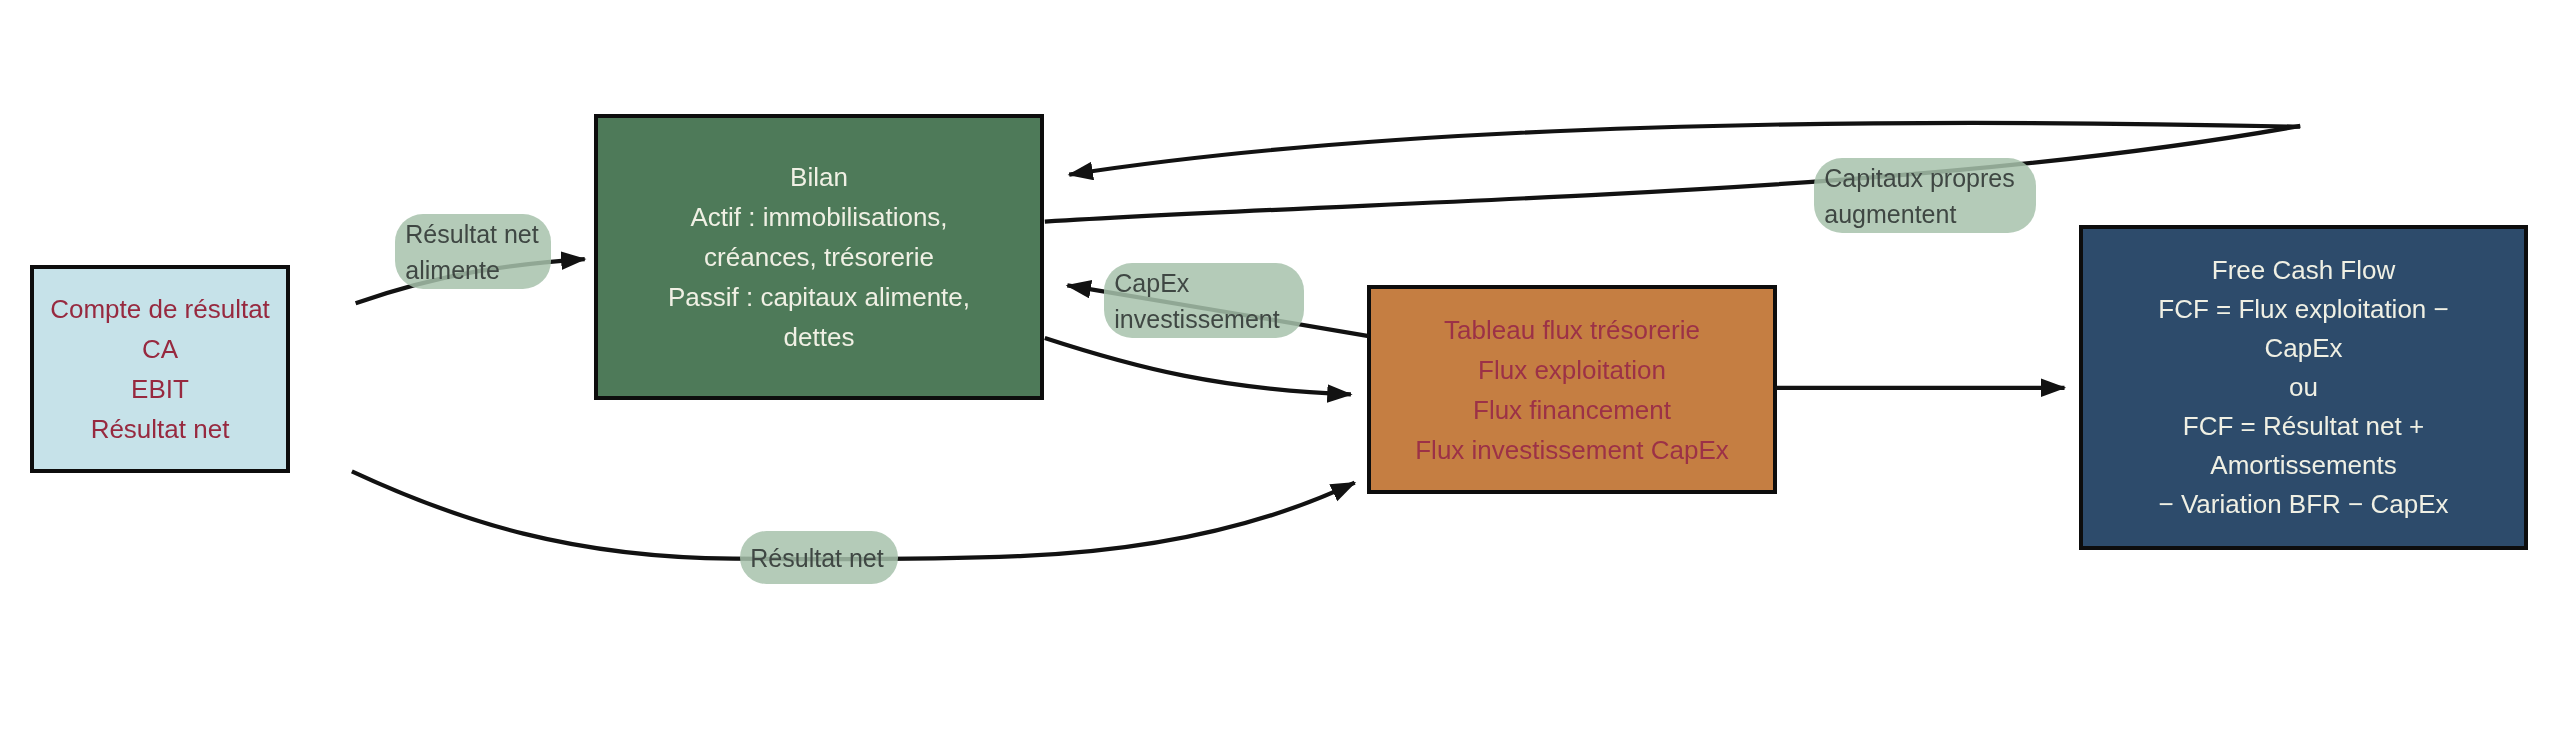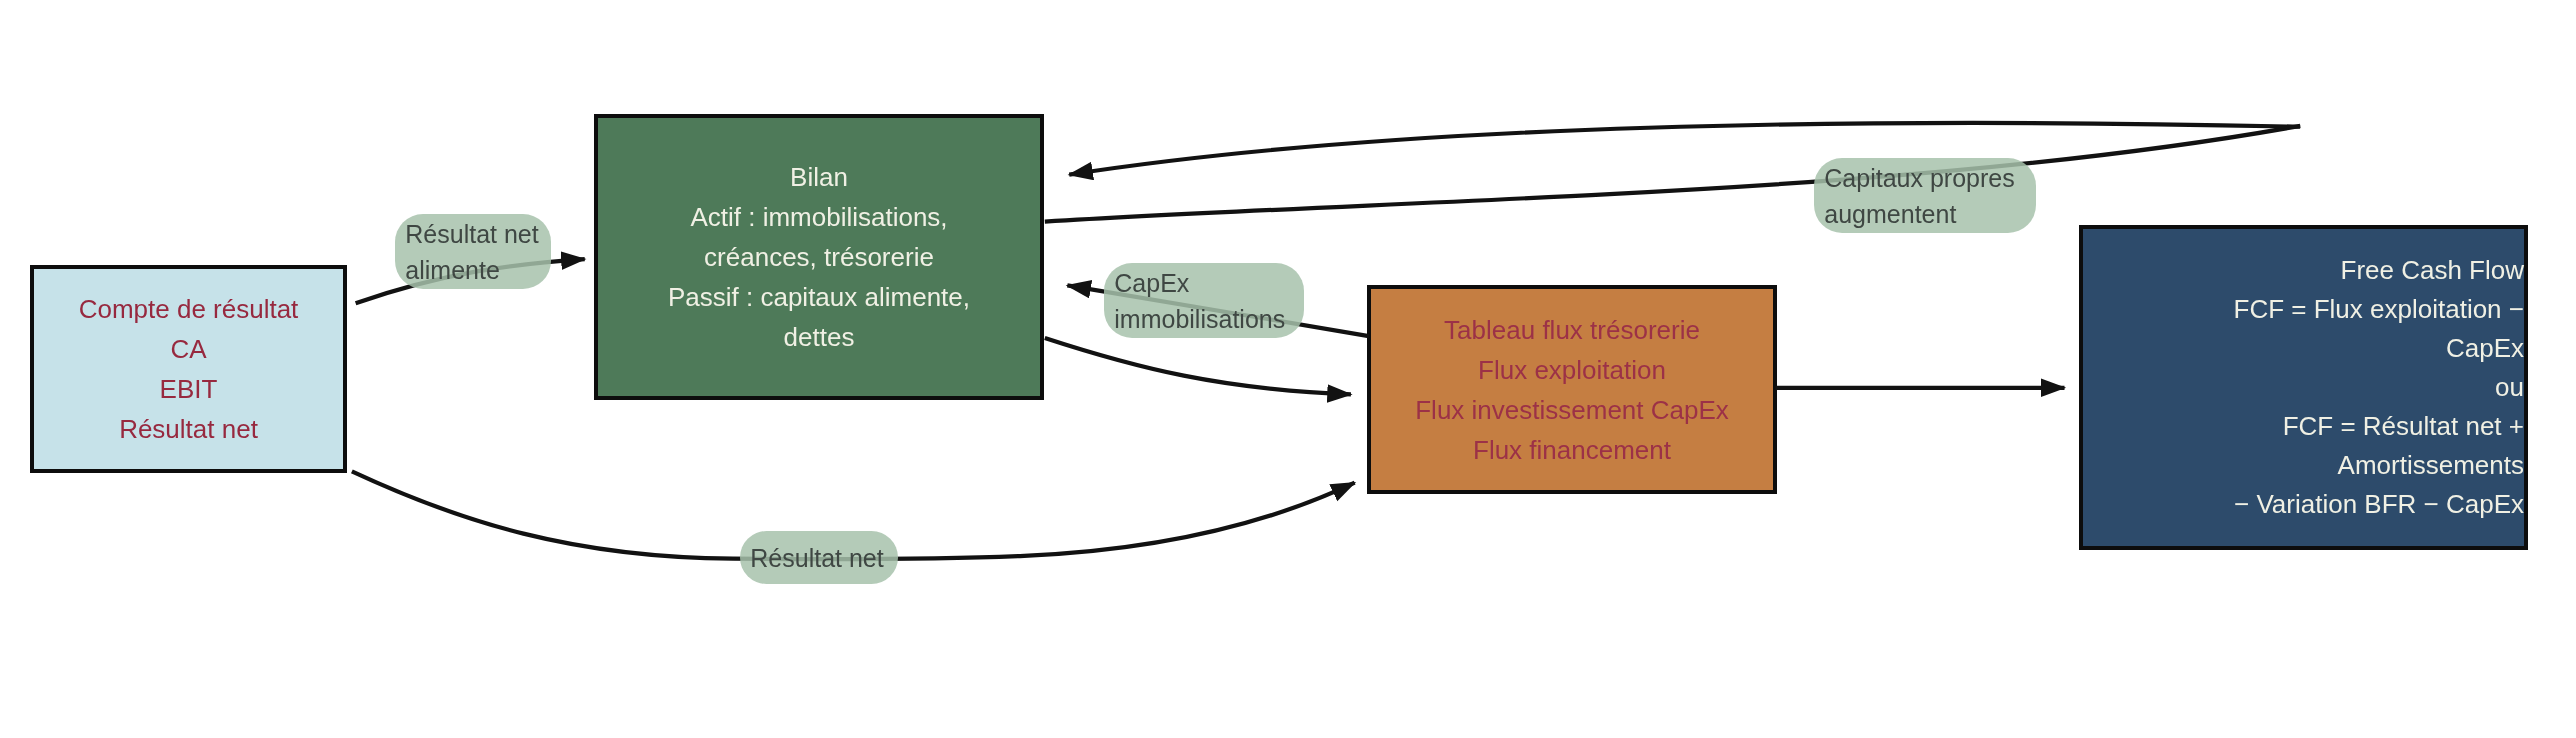--- a/index.html
+++ b/index.html
@@ -12,38 +12,38 @@
   }
   .box{
     position:absolute;
     box-sizing:border-box;
     border:4.7px solid var(--border-c,#0d0d0d);
     display:flex;flex-direction:column;justify-content:center;
     text-align:center;
   }
   .box span{display:block;}
   #box-income{
-    left:30px;top:265px;width:317px;height:208px;
+    left:30px;top:265px;width:260px;height:208px;
     background:var(--income-bg);color:var(--income-tx);
     font-size:26px;line-height:40px;text-align:center;
   }
   #box-balance{
     left:594px;top:114px;width:450px;height:286px;
     background:var(--balance-bg);color:var(--balance-tx);
     font-size:26px;line-height:40px;
   }
   #box-cashflow{
     left:1367px;top:285px;width:410px;height:209px;
     background:var(--cashflow-bg);color:var(--cashflow-tx);
     font-size:26px;line-height:40px;
   }
   #box-fcf{
     left:2079px;top:225px;width:449px;height:325px;
     background:var(--fcf-bg);color:var(--fcf-tx);
-    font-size:26px;line-height:39px;align-items:flex-end;
+    font-size:26px;line-height:39px;
   }
   svg#arrows{position:absolute;left:0;top:0;}
   .flow-line{fill:none;stroke:var(--arrow-c,#121212);stroke-width:4.5px;}
   .label{
     position:absolute;
     box-sizing:border-box;
     background:var(--label-bg-a, rgba(167,194,171,0.85));
     color:var(--label-tx,#3f4743);
     font-size:25px;line-height:36px;
     padding:1.9px 10.3px;
@@ -73,22 +73,22 @@
       <span>Bilan</span>
       <span>Actif : immobilisations,</span>
       <span>créances, trésorerie</span>
       <span>Passif : capitaux alimente,</span>
       <span>dettes</span>
     </div>
 
   <div class="box" id="box-cashflow">
       <span>Tableau flux trésorerie</span>
       <span>Flux exploitation</span>
+      <span>Flux financement</span>
       <span>Flux investissement CapEx</span>
-      <span>Flux financement</span>
     </div>
 
   <div class="box" id="box-fcf">
       <span>Free Cash Flow</span>
       <span>FCF = Flux exploitation −</span>
       <span>CapEx</span>
       <span>ou</span>
       <span>FCF = Résultat net +</span>
       <span>Amortissements</span>
       <span>− Variation BFR − CapEx</span>
@@ -114,21 +114,21 @@
       <span>alimente</span>
     </div>
 
   <div class="label" id="label-capitaux">
       <span>Capitaux propres</span>
       <span>augmentent</span>
     </div>
 
   <div class="label" id="label-capex">
       <span>CapEx</span>
-      <span>immobilisations</span>
+      <span>investissement</span>
     </div>
 
 
   <div class="label" id="label-resultat-net">
       <span>Résultat net</span>
     </div>
 
 </div>
 
 

